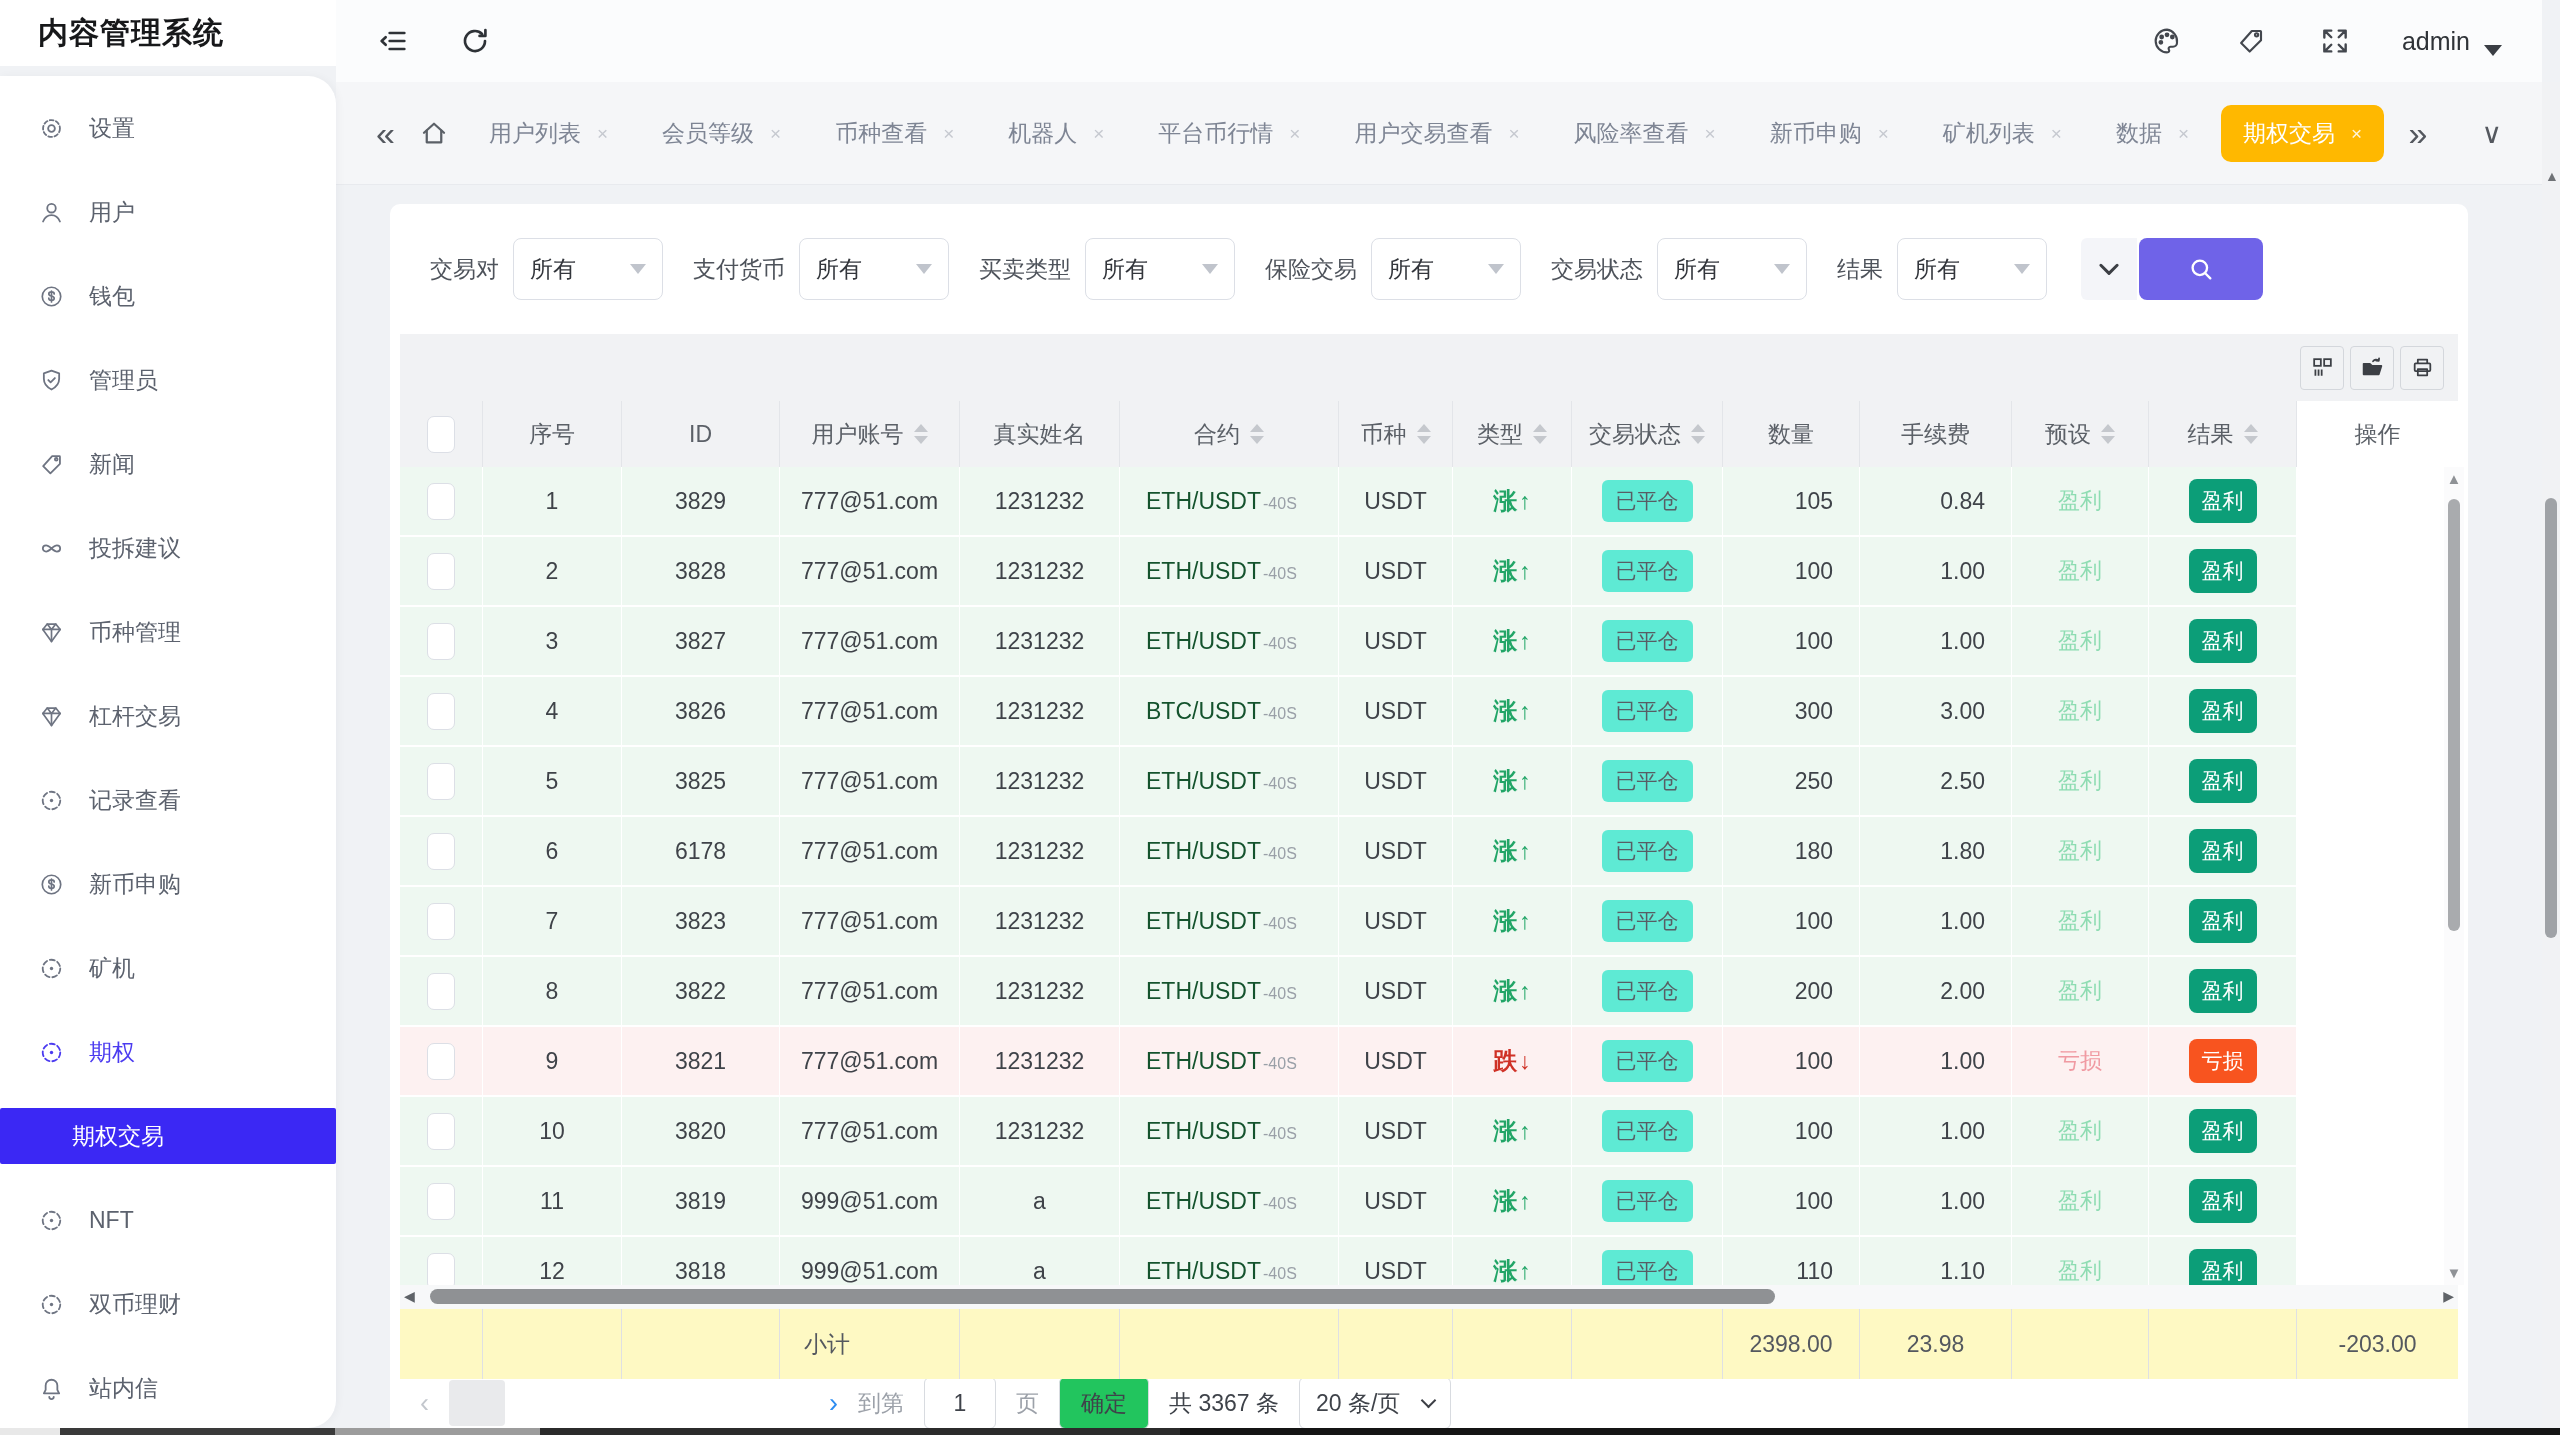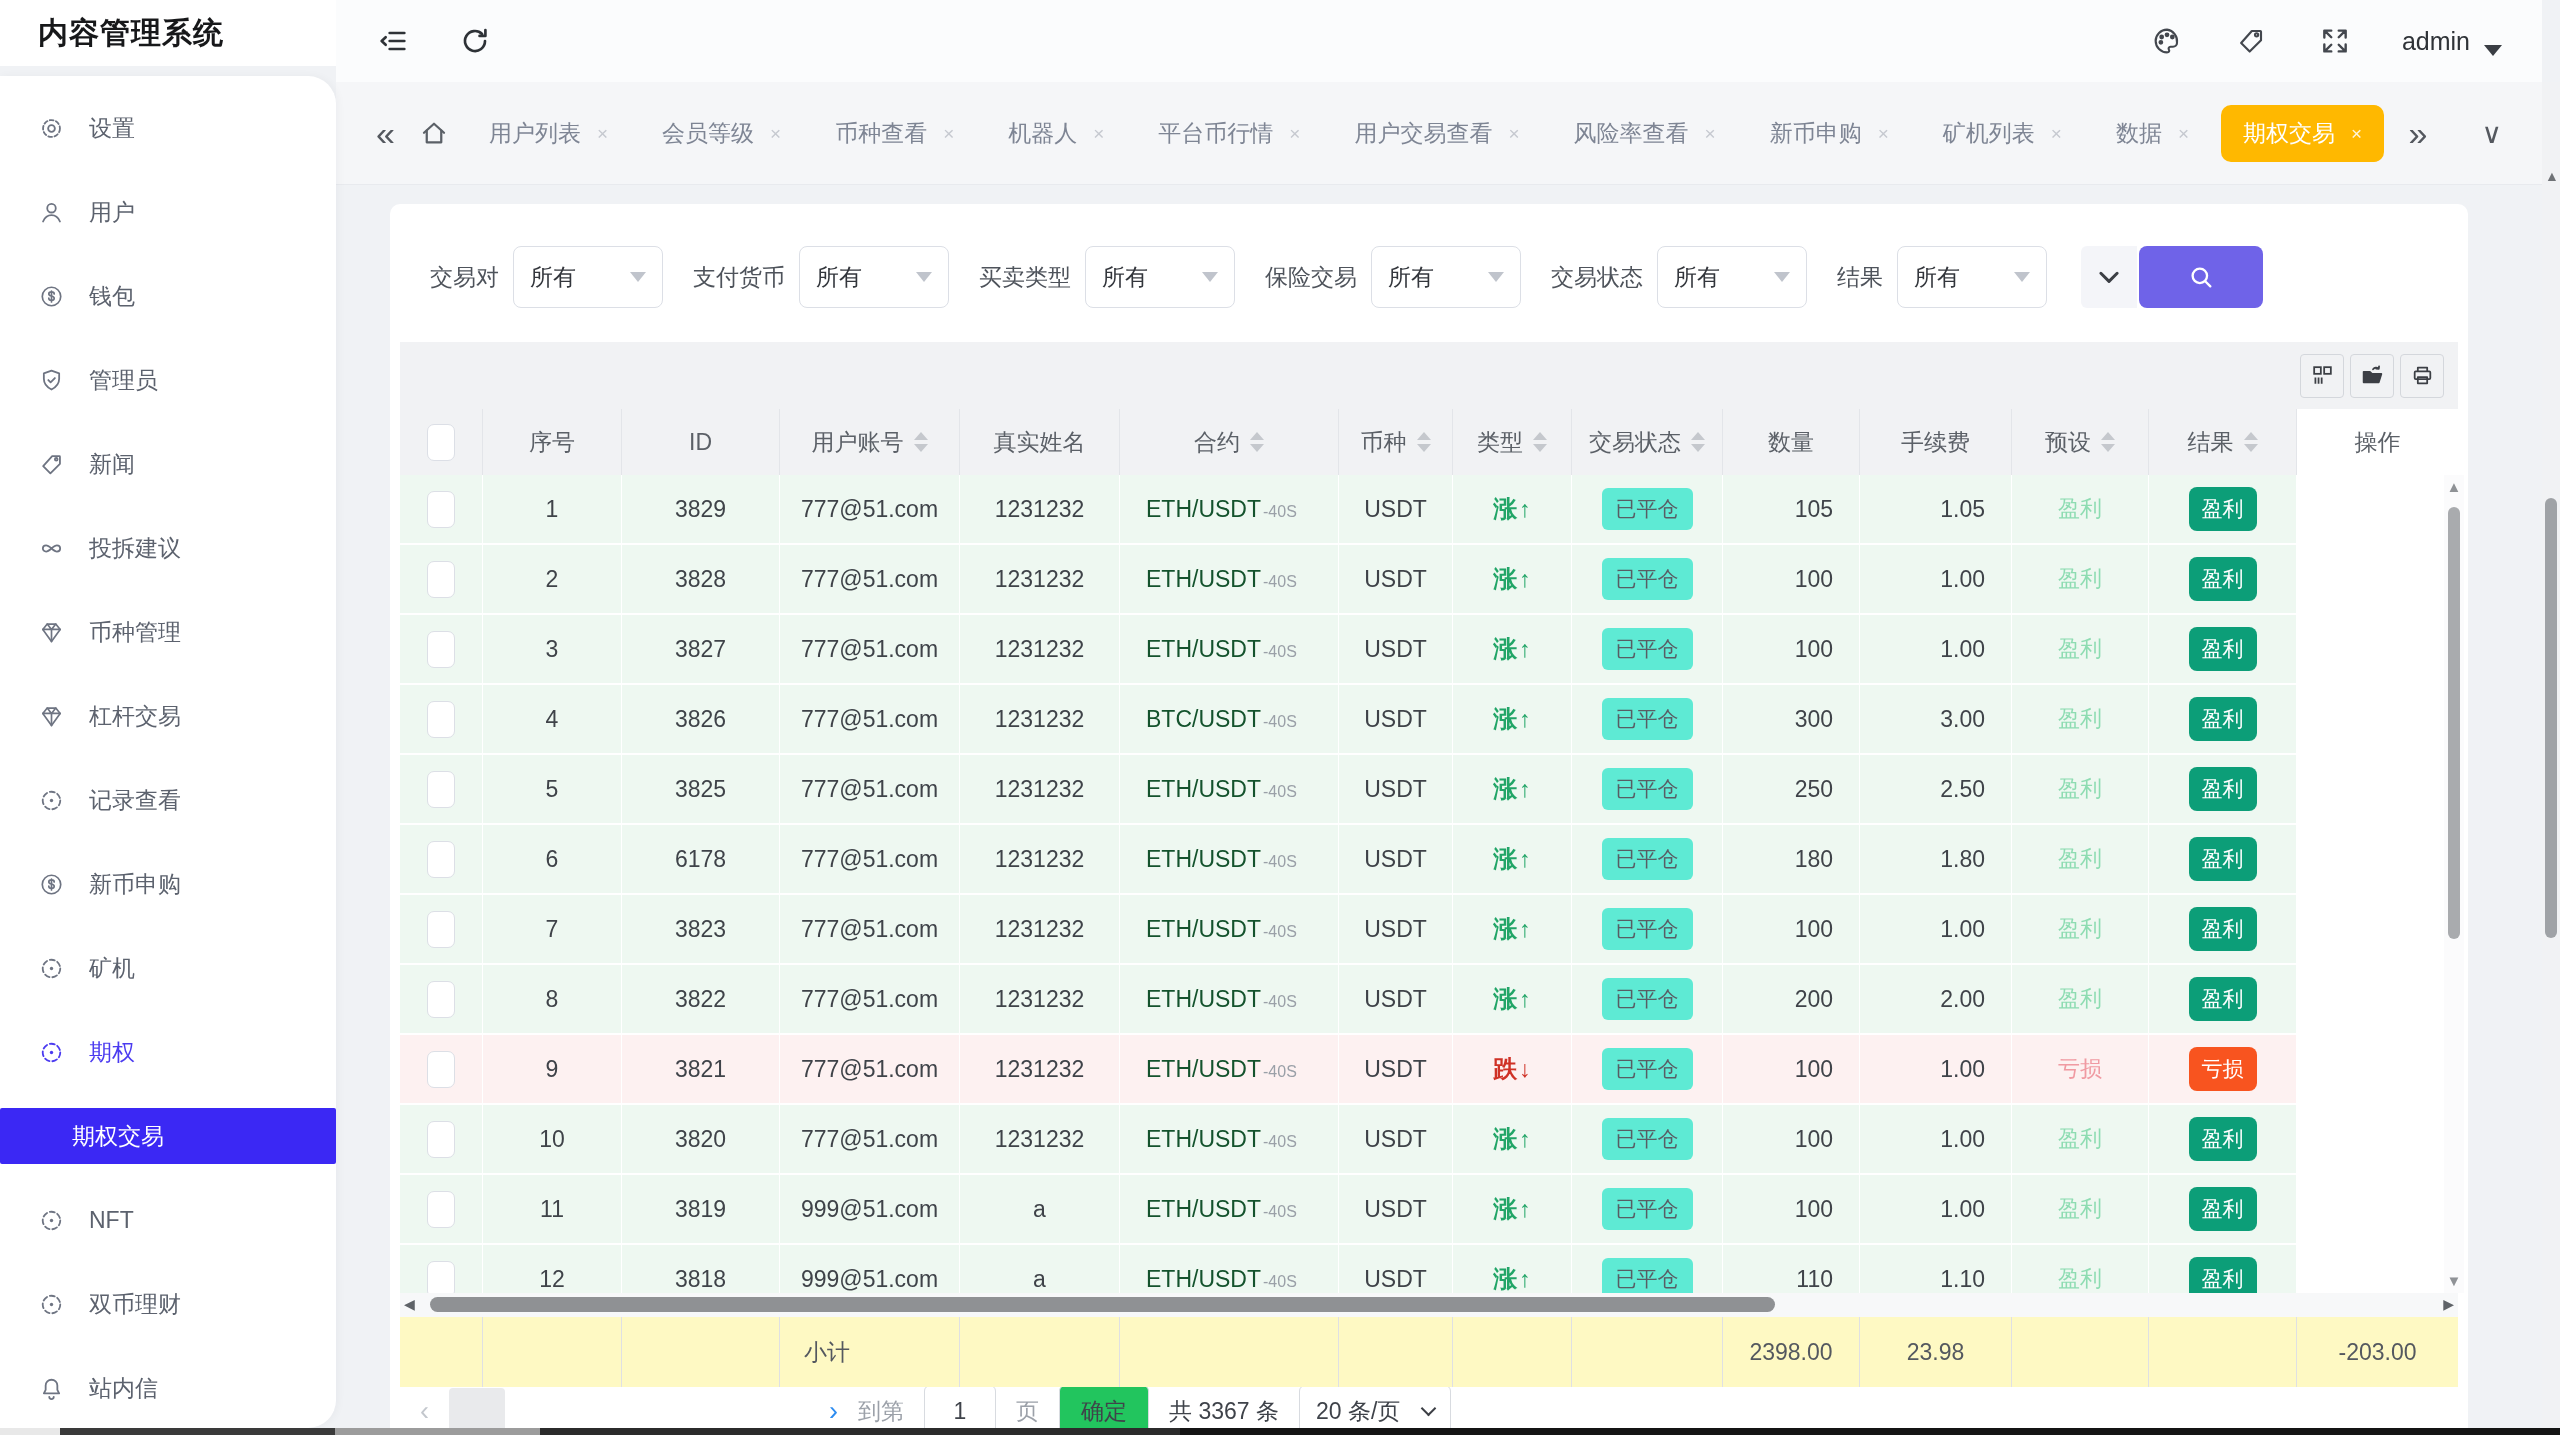--- a/index.html
+++ b/index.html
@@ -44,21 +44,21 @@
   .tab.active { background:#ffb800; color:#fff; }
   .tab.active .tab-close { color:rgba(255,255,255,.85); }
   .tabs-right { margin-left:auto; display:flex; align-items:center; gap:34px; }
   .tnav.small { font-size:28px; }
 
   
   .card { position:fixed; left:390px; top:204px; width:2078px; bottom:0; background:#fff;
     border-radius:10px 10px 0 0; z-index:5; }
 
   
-  .filterbar { height:130px; display:flex; align-items:center; padding-left:40px;margin-top:8px; }
+  .filterbar { height:130px; display:flex; align-items:center; padding-left:40px; }
   .fg { display:flex; align-items:center; gap:14px; margin-right:30px; }
   .fg-label { font-size:23px; color:#4e535b; white-space:nowrap; }
   .sel { width:150px; height:62px; border:1px solid #dcdfe6; border-radius:8px; background:#fff;
     display:flex; align-items:center; justify-content:space-between; padding:0 16px; font-size:23px; color:#33363c; cursor:pointer; }
   .caret-sm { width:0; height:0; border-left:8px solid transparent; border-right:8px solid transparent; border-top:10px solid #c0c4cc; }
   .search-wrap { display:flex; align-items:center; margin-left:4px; }
   .more-btn { width:56px; height:62px; background:#f4f5f9; border-radius:6px 0 0 6px; display:flex;
     align-items:center; justify-content:center; cursor:pointer; color:#3c3f45; }
   .more-btn svg { width:30px; height:30px; }
   .search-btn { width:124px; height:62px; background:#6f63e8; border:none; border-radius:8px; margin-left:2px;
@@ -612,21 +612,21 @@
           <div class="td c-type">
             <span class="tv">
               <b>涨</b>
               <i class="ar">↑</i>
             </span>
           </div>
           <div class="td c-status">
             <span class="pill">已平仓</span>
           </div>
           <div class="td c-qty">105</div>
-          <div class="td c-fee">1.05</div>
+          <div class="td c-fee">0.84</div>
           <div class="td c-preset">
             <span class="preset">盈利</span>
           </div>
           <div class="td c-result">
             <span class="badge">盈利</span>
           </div>
           <div class="td c-op"></div>
         </div>
         <div class="tr t-up">
           <div class="td c-cb">

